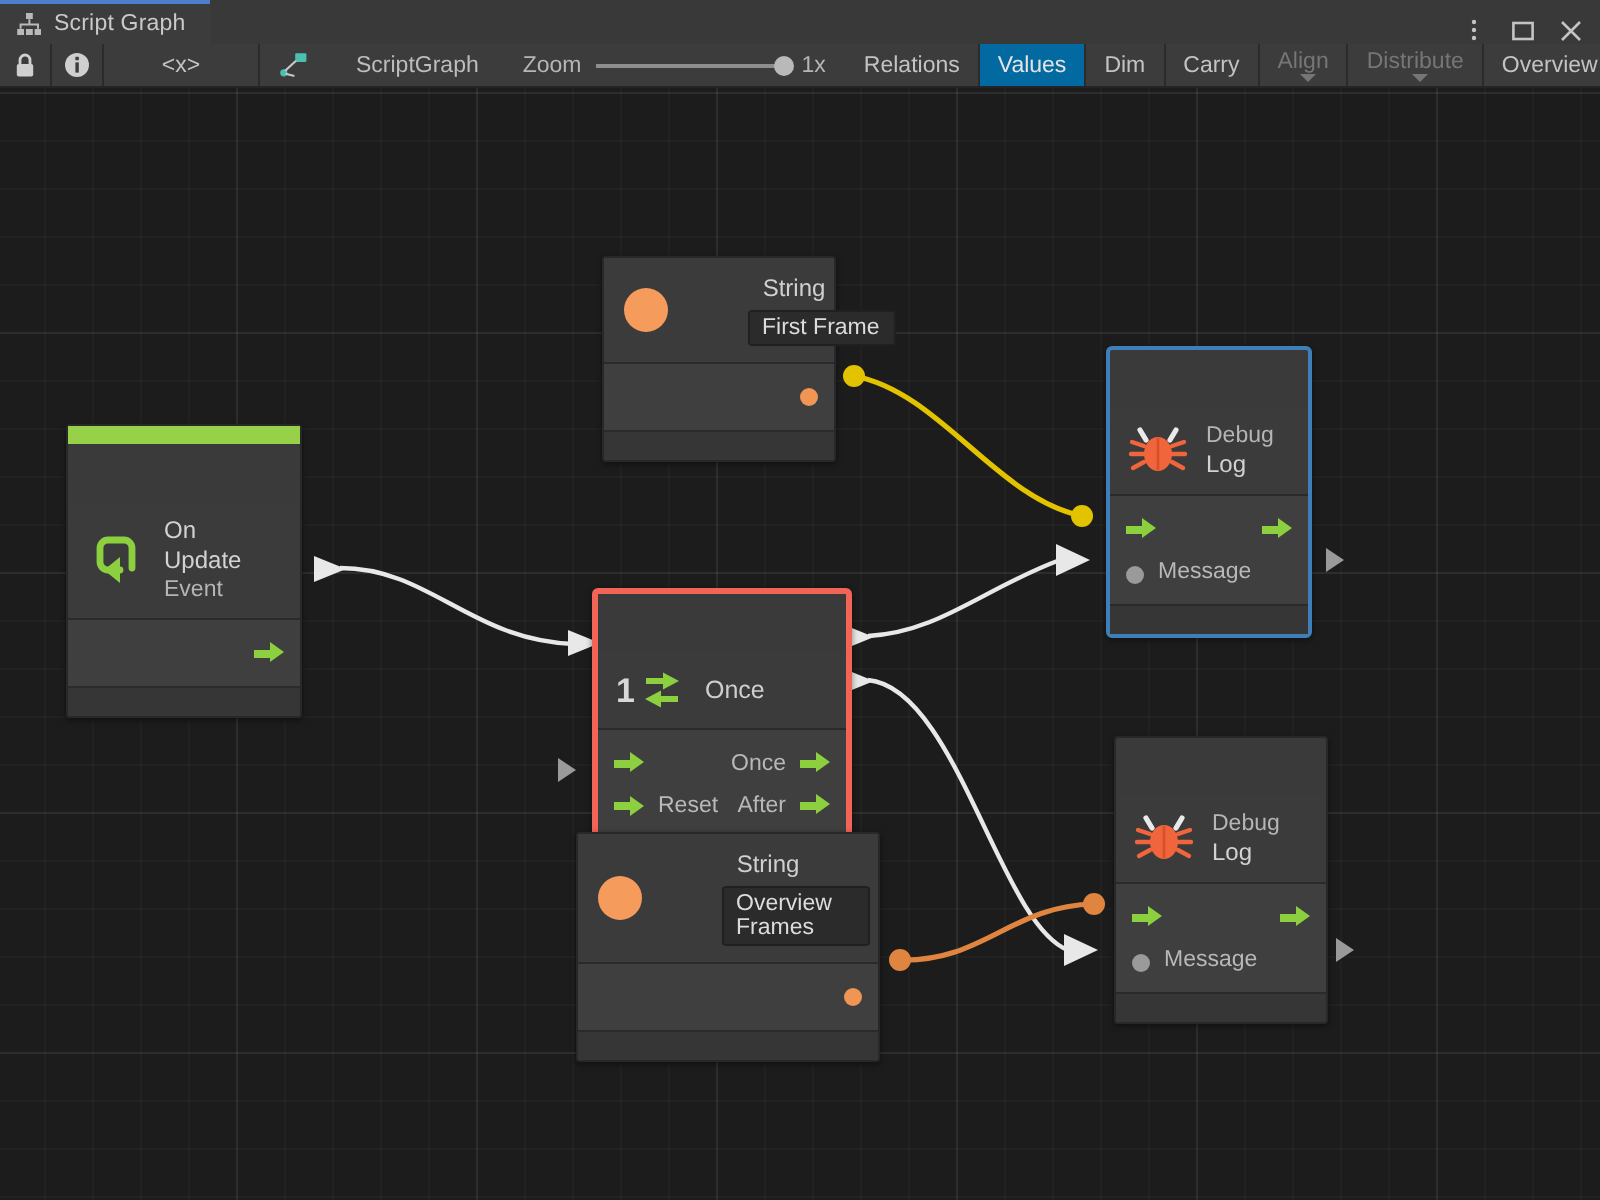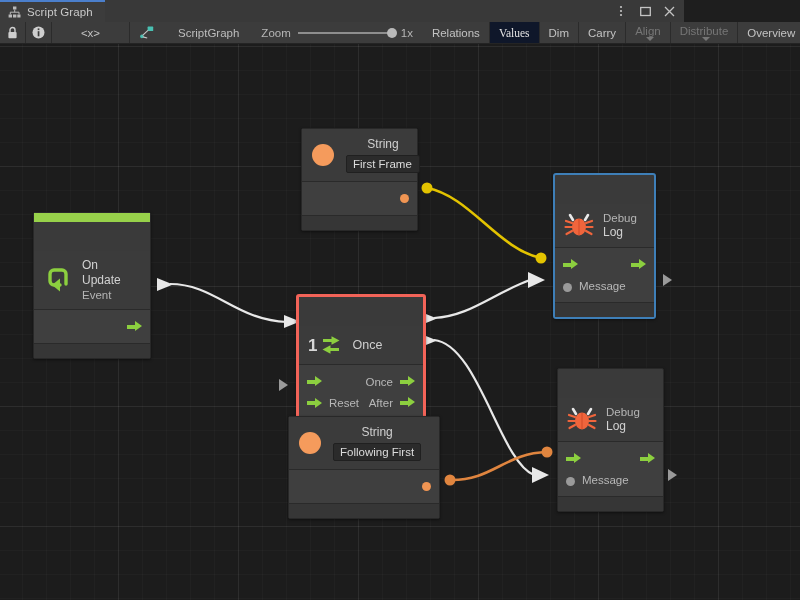--- a/index.html
+++ b/index.html
@@ -12,23 +12,23 @@
   }
   #app {
     position: relative;
     width: 800px; height: 600px;
     background: #1e1e1e;
   }
 
   
   .titlebar {
     position: absolute; left: 0; top: 0;
-    width: 684px; height: 22px;
+    width: 800px; height: 22px;
     background: #393939;
-    display: flex; align-items: center;
+    display: flex; align-items: flex-end;
   }
   .tab {
     position: relative;
     display: flex; align-items: center; gap: 6px;
     padding: 0 12px 0 8px;
     height: 22px;
     background: #3c3c3c;
     border-top: 2px solid #4b7fcc;
     color: #c8c8c8;
     font-size: 11.5px;
@@ -56,21 +56,21 @@
   .tb-btn {
     display: flex; align-items: center; justify-content: center;
     padding: 0 9px;
     border-right: 1px solid #2b2b2b;
     color: #c3c3c3; font-size: 11.5px;
     background: #3c3c3c;
     white-space: nowrap;
   }
   .tb-btn.icon-btn { min-width: 26px; padding: 0 7px; }
   .tb-btn.wide { min-width: 78px; }
-  .tb-btn.active { background: #0f172a; color: #e4e4e4; font-family: Liberation Serif, serif; }
+  .tb-btn.active { background: #0369a1; color: #e4e4e4; }
   .tb-btn.disabled { color: #767676; flex-direction: column; }
   .tb-btn.flat { border-right: none; background: transparent; }
   .tb-graphname {
     display: flex; align-items: center; gap: 24px;
     padding: 0 12px 0 10px;
     color: #bdbdbd; font-size: 11.5px;
     border-right: none;
   }
   .zoom-group {
     display: flex; align-items: center; gap: 7px;
@@ -190,20 +190,21 @@
   .str-right { display: flex; flex-direction: column; gap: 4px; align-items: center; }
   .str-label { color: #d0d0d0; font-size: 12px; }
   .str-input {
     background: #2b2b2b;
     border: 1px solid #202020;
     border-radius: 2px;
     color: #dcdcdc;
     font-size: 11.5px;
     padding: 2px 6px;
     min-width: 74px;
+    margin-left: 28px;
   }
 
   
   .ext-arrow {
     position: absolute;
     width: 11px; height: 12px;
     border-top: 6px solid transparent;
     border-bottom: 6px solid transparent;
     border-left: 9px solid #9a9a9a;
   }
@@ -411,21 +412,21 @@
       <div class="node-foot"></div>
     </div>
 
     <div class="ext-arrow" style="left:279px; top:335px;"></div>
 
     <div class="node" style="left:288px; top:372px; width:152px;">
       <div class="str-head">
         <span class="str-circle"></span>
         <div class="str-right">
           <span class="str-label">String</span>
-          <span class="str-input">Following First</span>
+          <span class="str-input">Overview Frames</span>
         </div>
       </div>
       <div class="node-body">
         <div class="prow">
           <span style="flex:1"></span>
           <span class="dot-orange"></span>
         </div>
       </div>
       <div class="node-foot"></div>
     </div>

